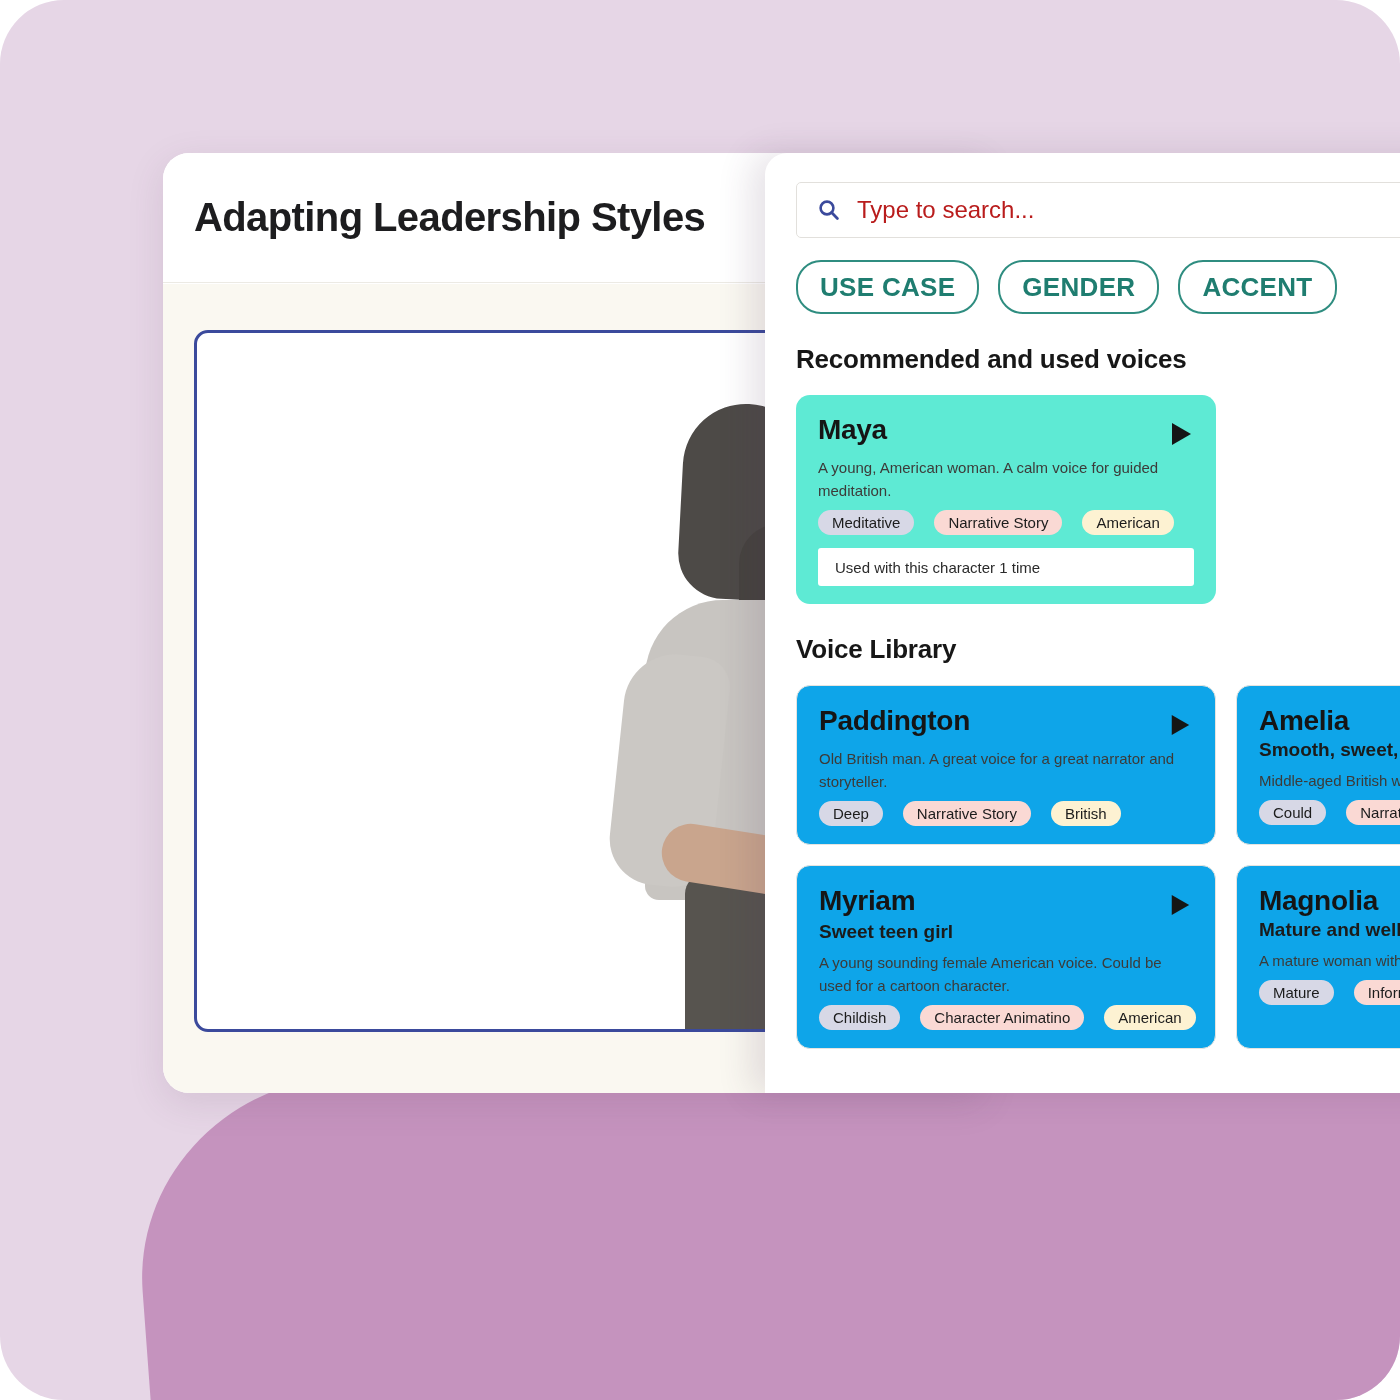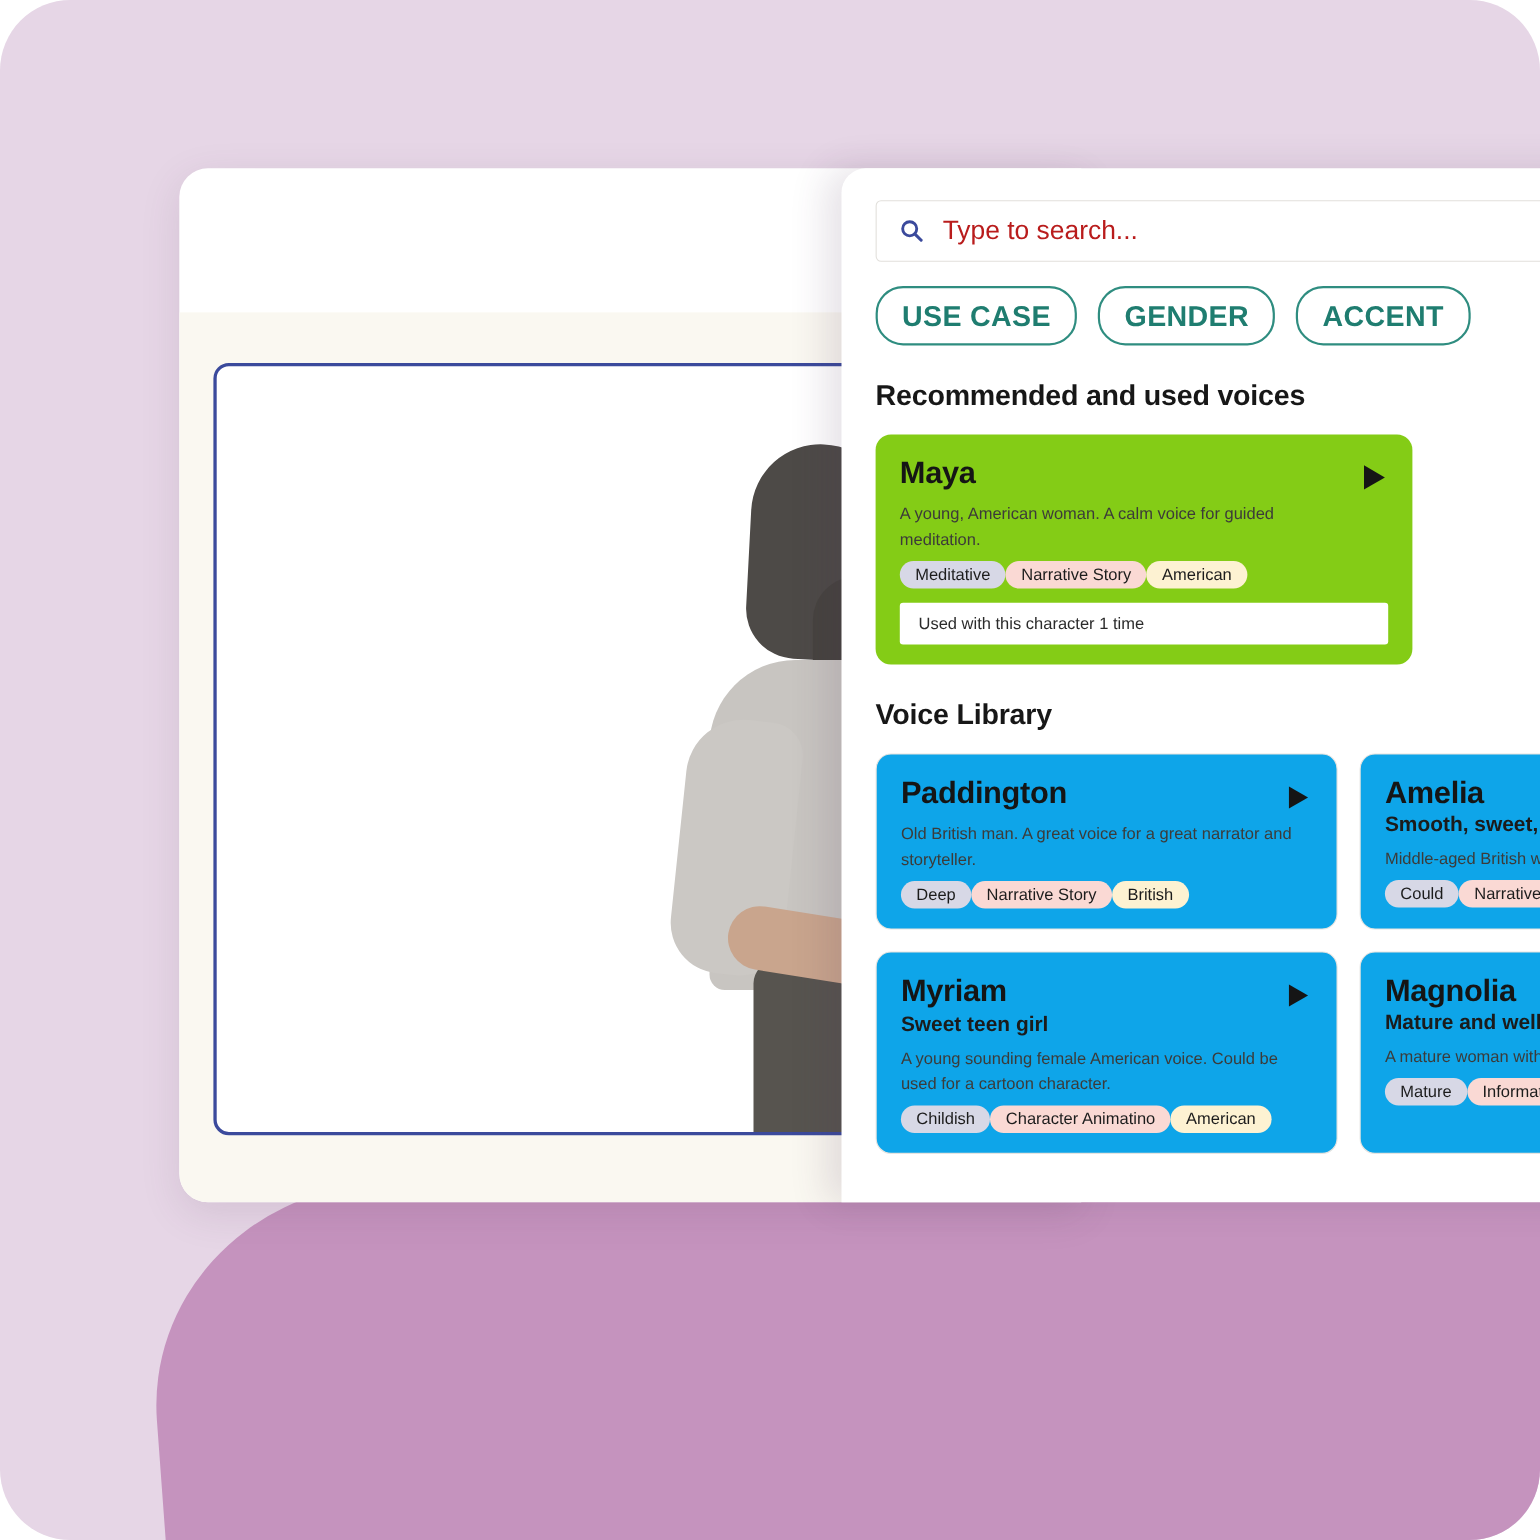--- a/index.html
+++ b/index.html
@@ -228,24 +228,24 @@
     letter-spacing: -.2px;
   }
 
   .voice-card {
     box-sizing: border-box;
     border-radius: 14px;
     padding: 20px 22px 18px 22px;
     position: relative;
   }
   .voice-card.recommended {
-    background: #84cc16;
+    background: #5eead4;
     border: none;
     margin: 20px 0 0 31px;
-    width: 488px;
+    width: 420px;
   }
   .voice-card.library {
     background: #0ea5e9;
     border: 1px solid #e6e4e0;
     width: 420px;
   }
 
   .card-head {
     display: flex;
     align-items: flex-start;
@@ -276,21 +276,21 @@
   }
   .card-desc {
     font-size: 15px;
     color: #3c3b39;
     line-height: 1.5;
     margin-top: 9px;
     max-width: 380px;
   }
   .tag-row {
     display: flex;
-    gap: 0;
+    gap: 20px;
     margin-top: 8px;
   }
   .tag {
     font-size: 15px;
     color: #1c1c1c;
     border-radius: 13px;
     padding: 4px 14px;
     white-space: nowrap;
     flex: 0 0 auto;
   }
@@ -318,20 +318,23 @@
   }
 </style>
 </head>
 <body>
 
 <div id="stage">
 
   <div id="blob"></div>
 
   <div id="left-panel">
+    <div id="left-header">
+      <div id="doc-title">Adapting Leadership Styles</div>
+    </div>
     <div id="left-body">
       <div id="canvas-frame">
         <div id="figure">
           <div id="fig-hair"></div>
           <div id="fig-neck"></div>
           <div id="fig-hair2"></div>
           <div id="fig-torso"></div>
           <div id="fig-torso-shade"></div>
           <div id="fig-arm"></div>
           <div id="fig-pants"></div>

